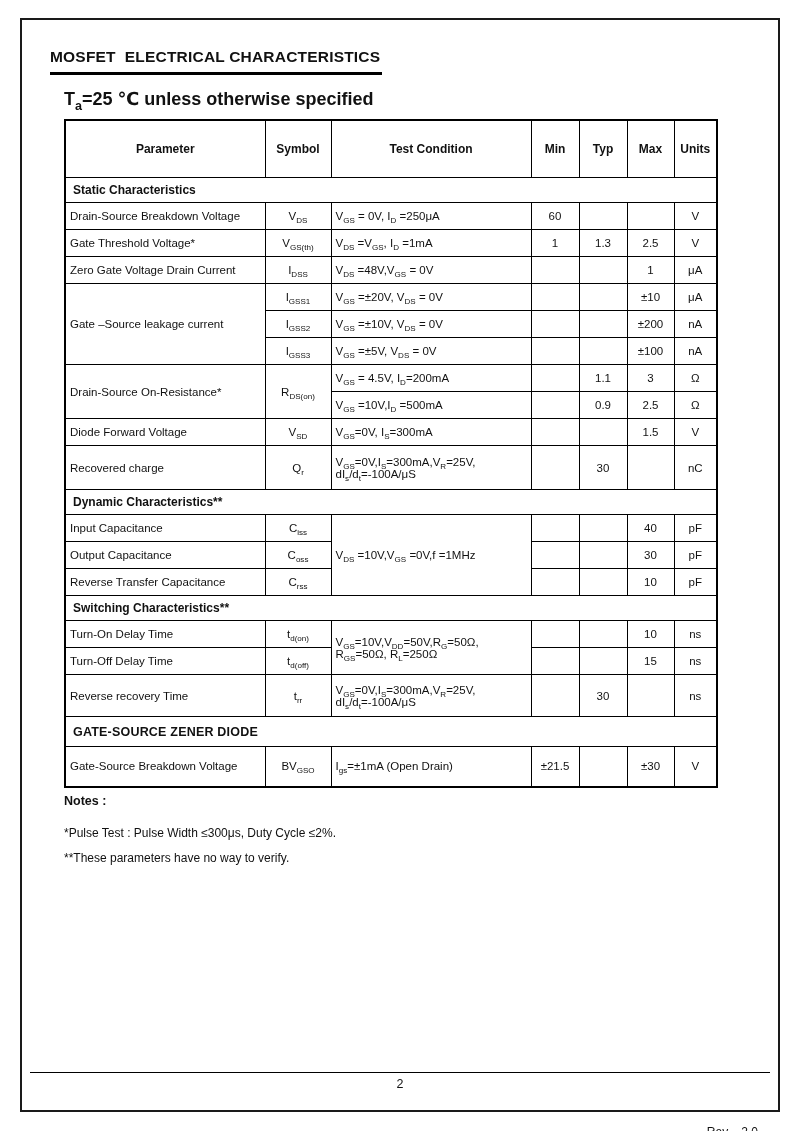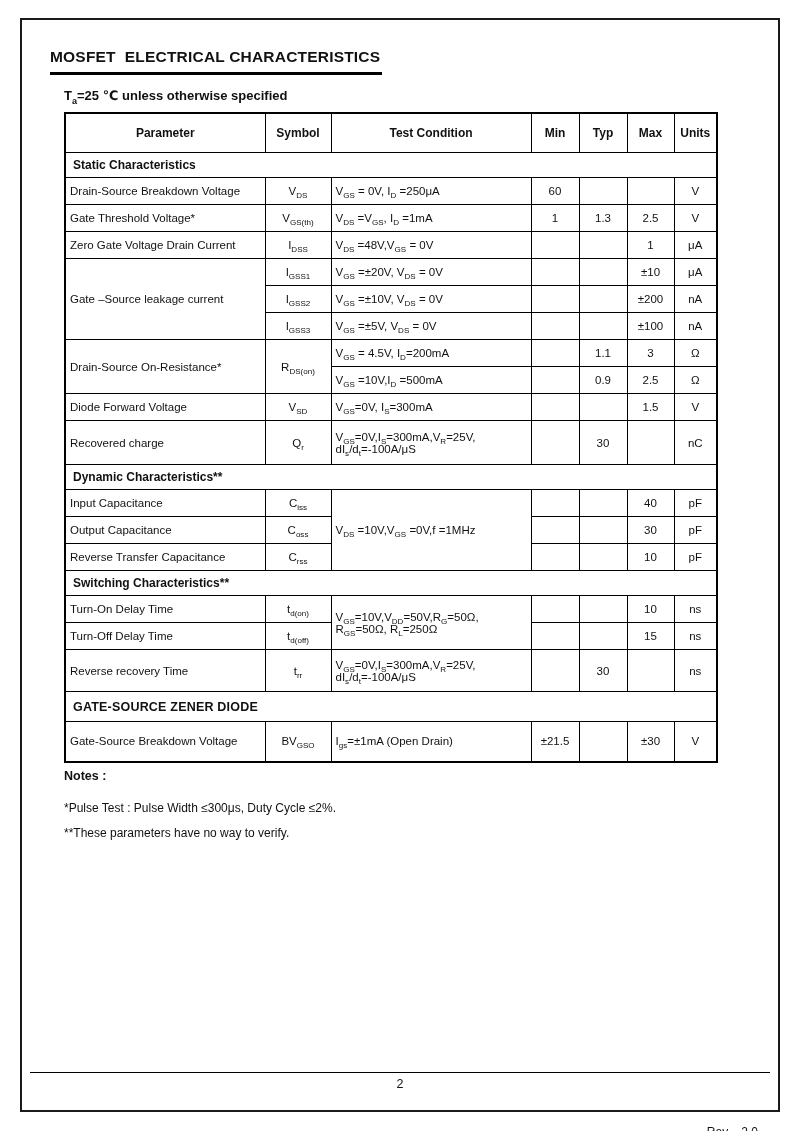--- a/index.html
+++ b/index.html
@@ -18,28 +18,28 @@
   }
   .content { position: absolute; left: 64px; top: 48px; width: 652px; }
   .title {
     display: inline-block;
     margin-left: -14px;
     font-size: 15.5px; font-weight: bold;
     white-space: pre; letter-spacing: .2px;
     border-bottom: 3px solid #000;
     padding-bottom: 6px; padding-right: 2px;
   }
-  .subtitle { margin-top: 13px; margin-bottom: 9px; font-size: 13px; font-weight: bold; }
+  .subtitle { margin-top: 13px; margin-bottom: 9px; font-size: 18px; font-weight: bold; }
   table {
     border-collapse: collapse; table-layout: fixed;
     width: 652px; font-size: 11.5px;
     border: 2px solid #000;
   }
   th, td { border: 1px solid #000; padding: 2px 4px; overflow: hidden; }
-  th { font-size: 12px; font-weight: bold; height: 24px; text-align: center; padding: 7px 2px; }
+  th { font-size: 12px; font-weight: bold; height: 24px; text-align: center; padding: 16px 2px; }
   td { height: 22px; text-align: center; }
   td.param, td.cond { text-align: left; }
   td.section { font-weight: bold; text-align: left; padding-left: 7px; height: 20px; font-size: 12px; margin-top: 20px; }
   td.section.big { font-size: 12.5px; height: 25px; letter-spacing: .2px; }
   sub { font-size: 0.7em; line-height: 0; }
   .notes { margin-top: 6px; font-size: 12px; }
   .notes .nh { font-weight: bold; font-size: 12.5px; margin-bottom: 3px; }
   .notes .ni { margin-top: 18px; }
   .notes .ni + .ni { margin-top: 11px; }
   .footer-line { position: absolute; left: 30px; width: 740px; top: 1072px; border-top: 1.5px solid #000; }

